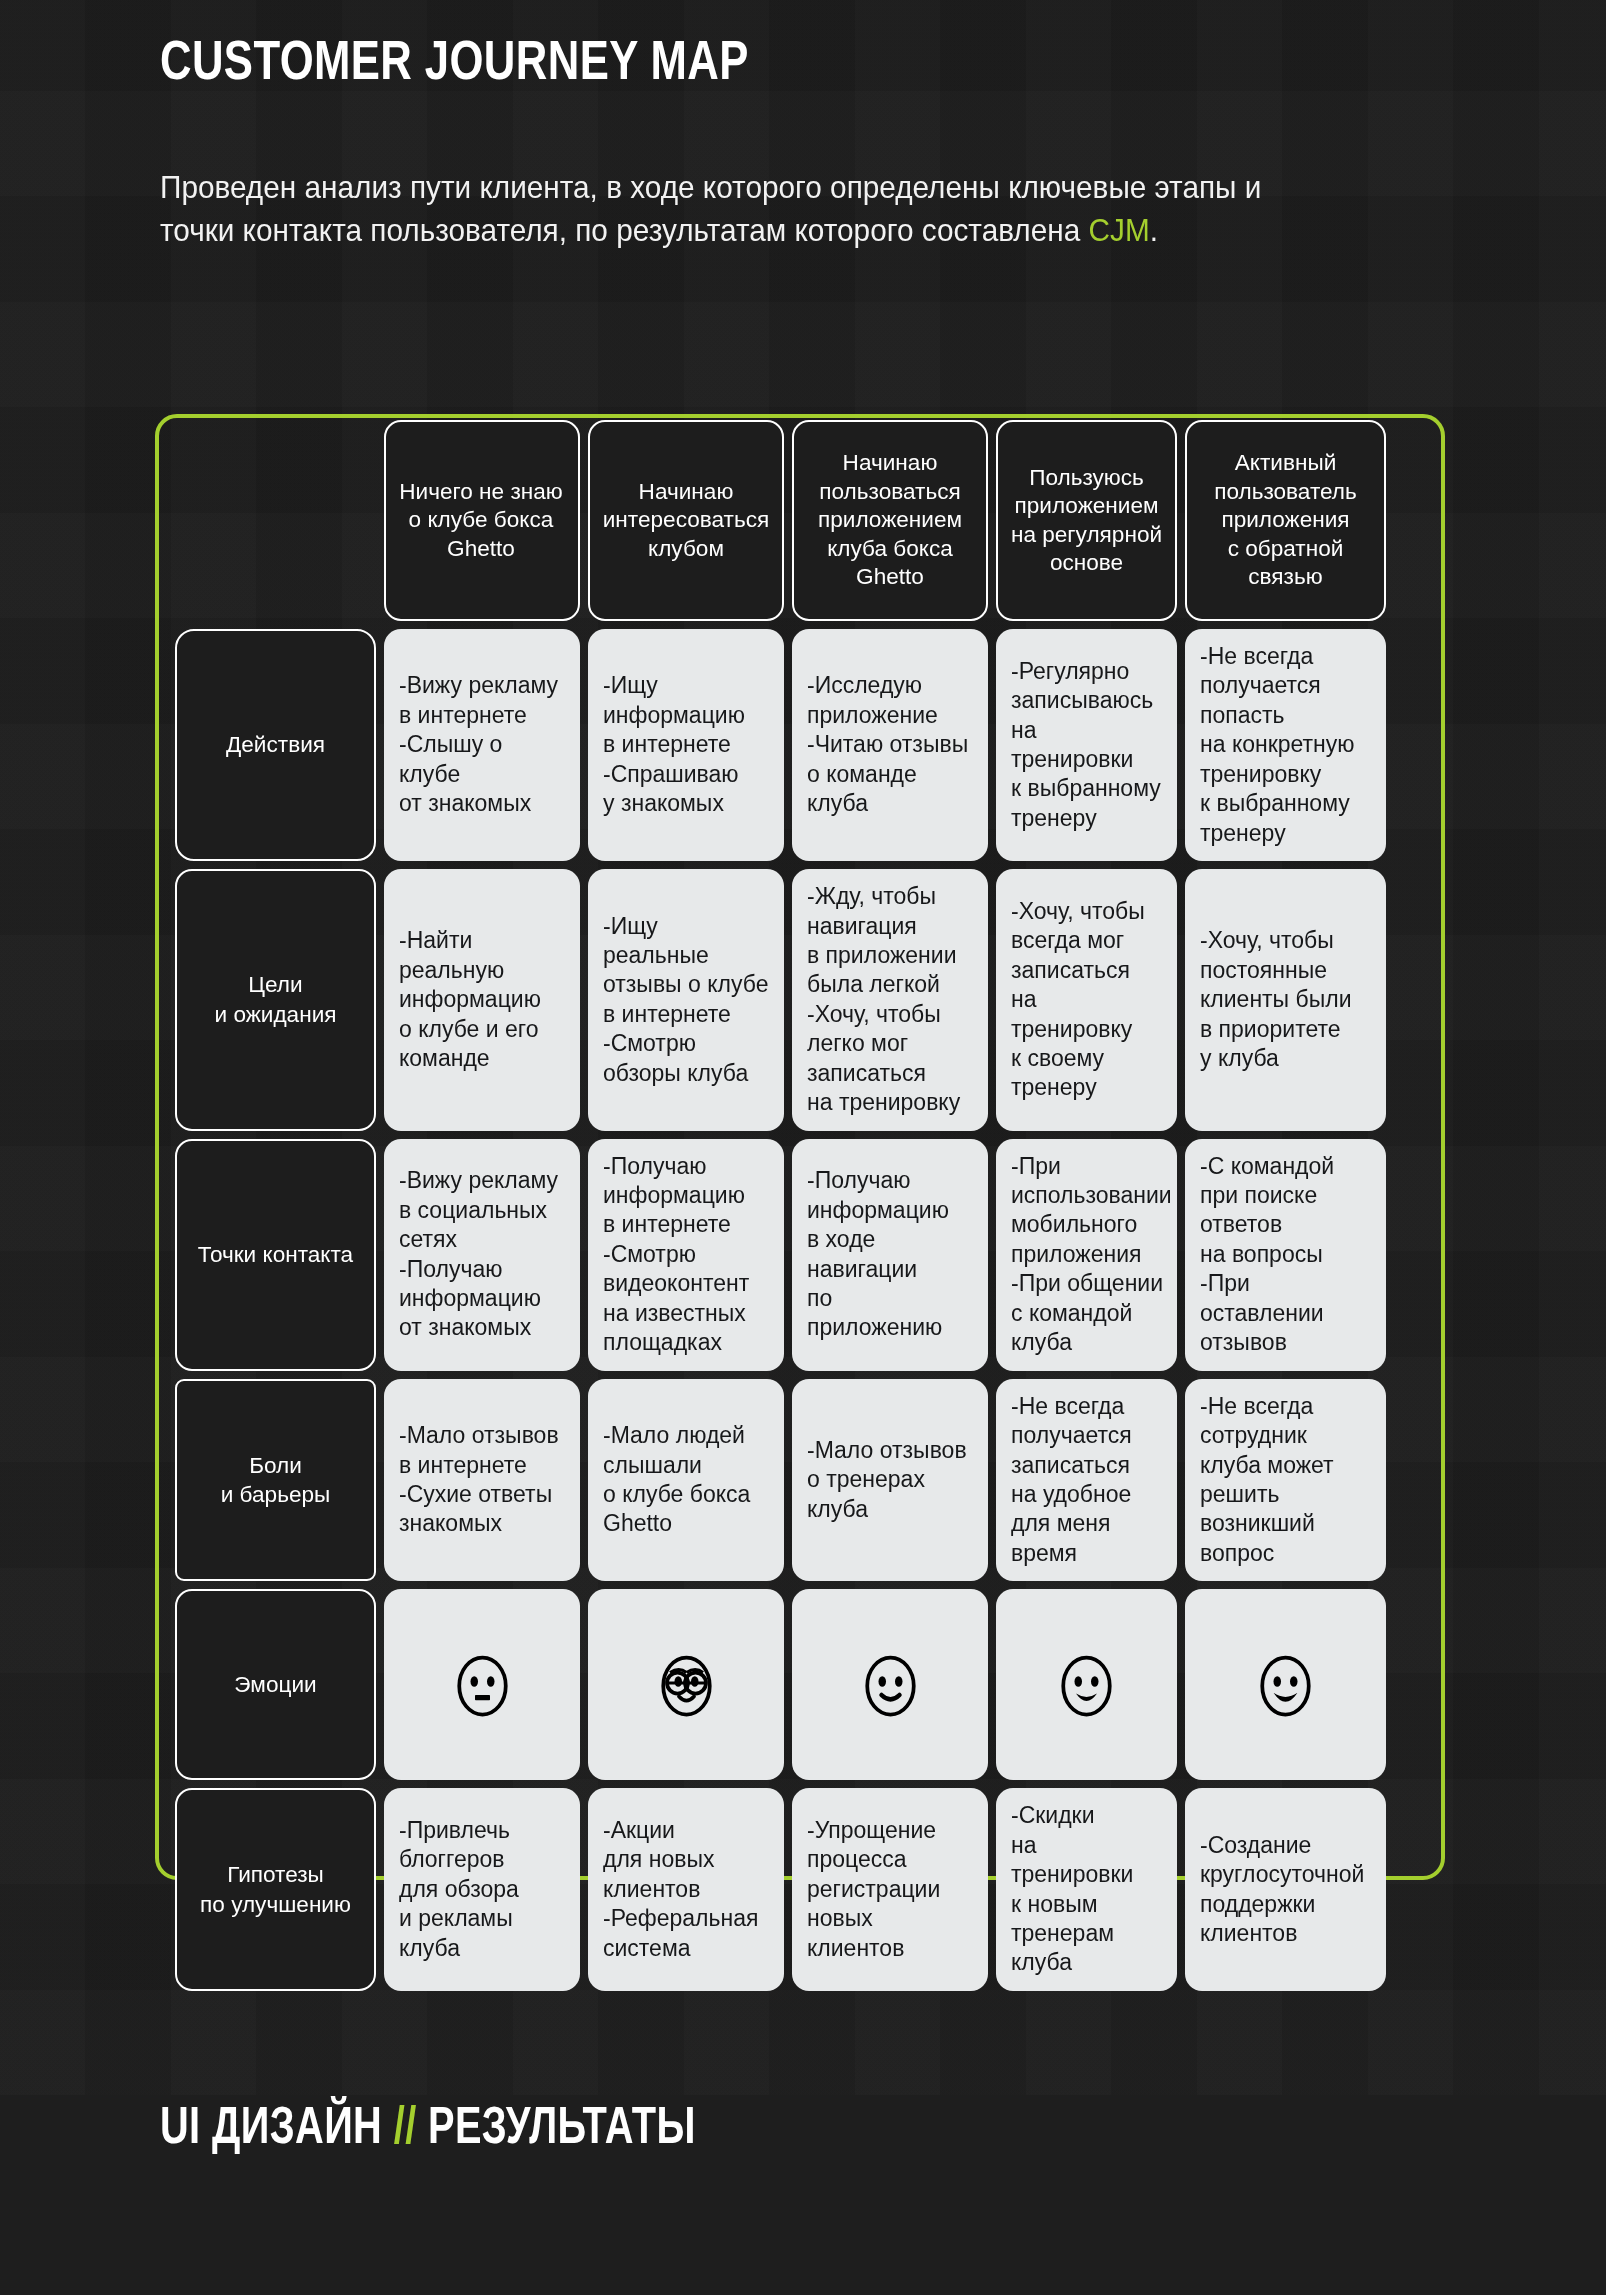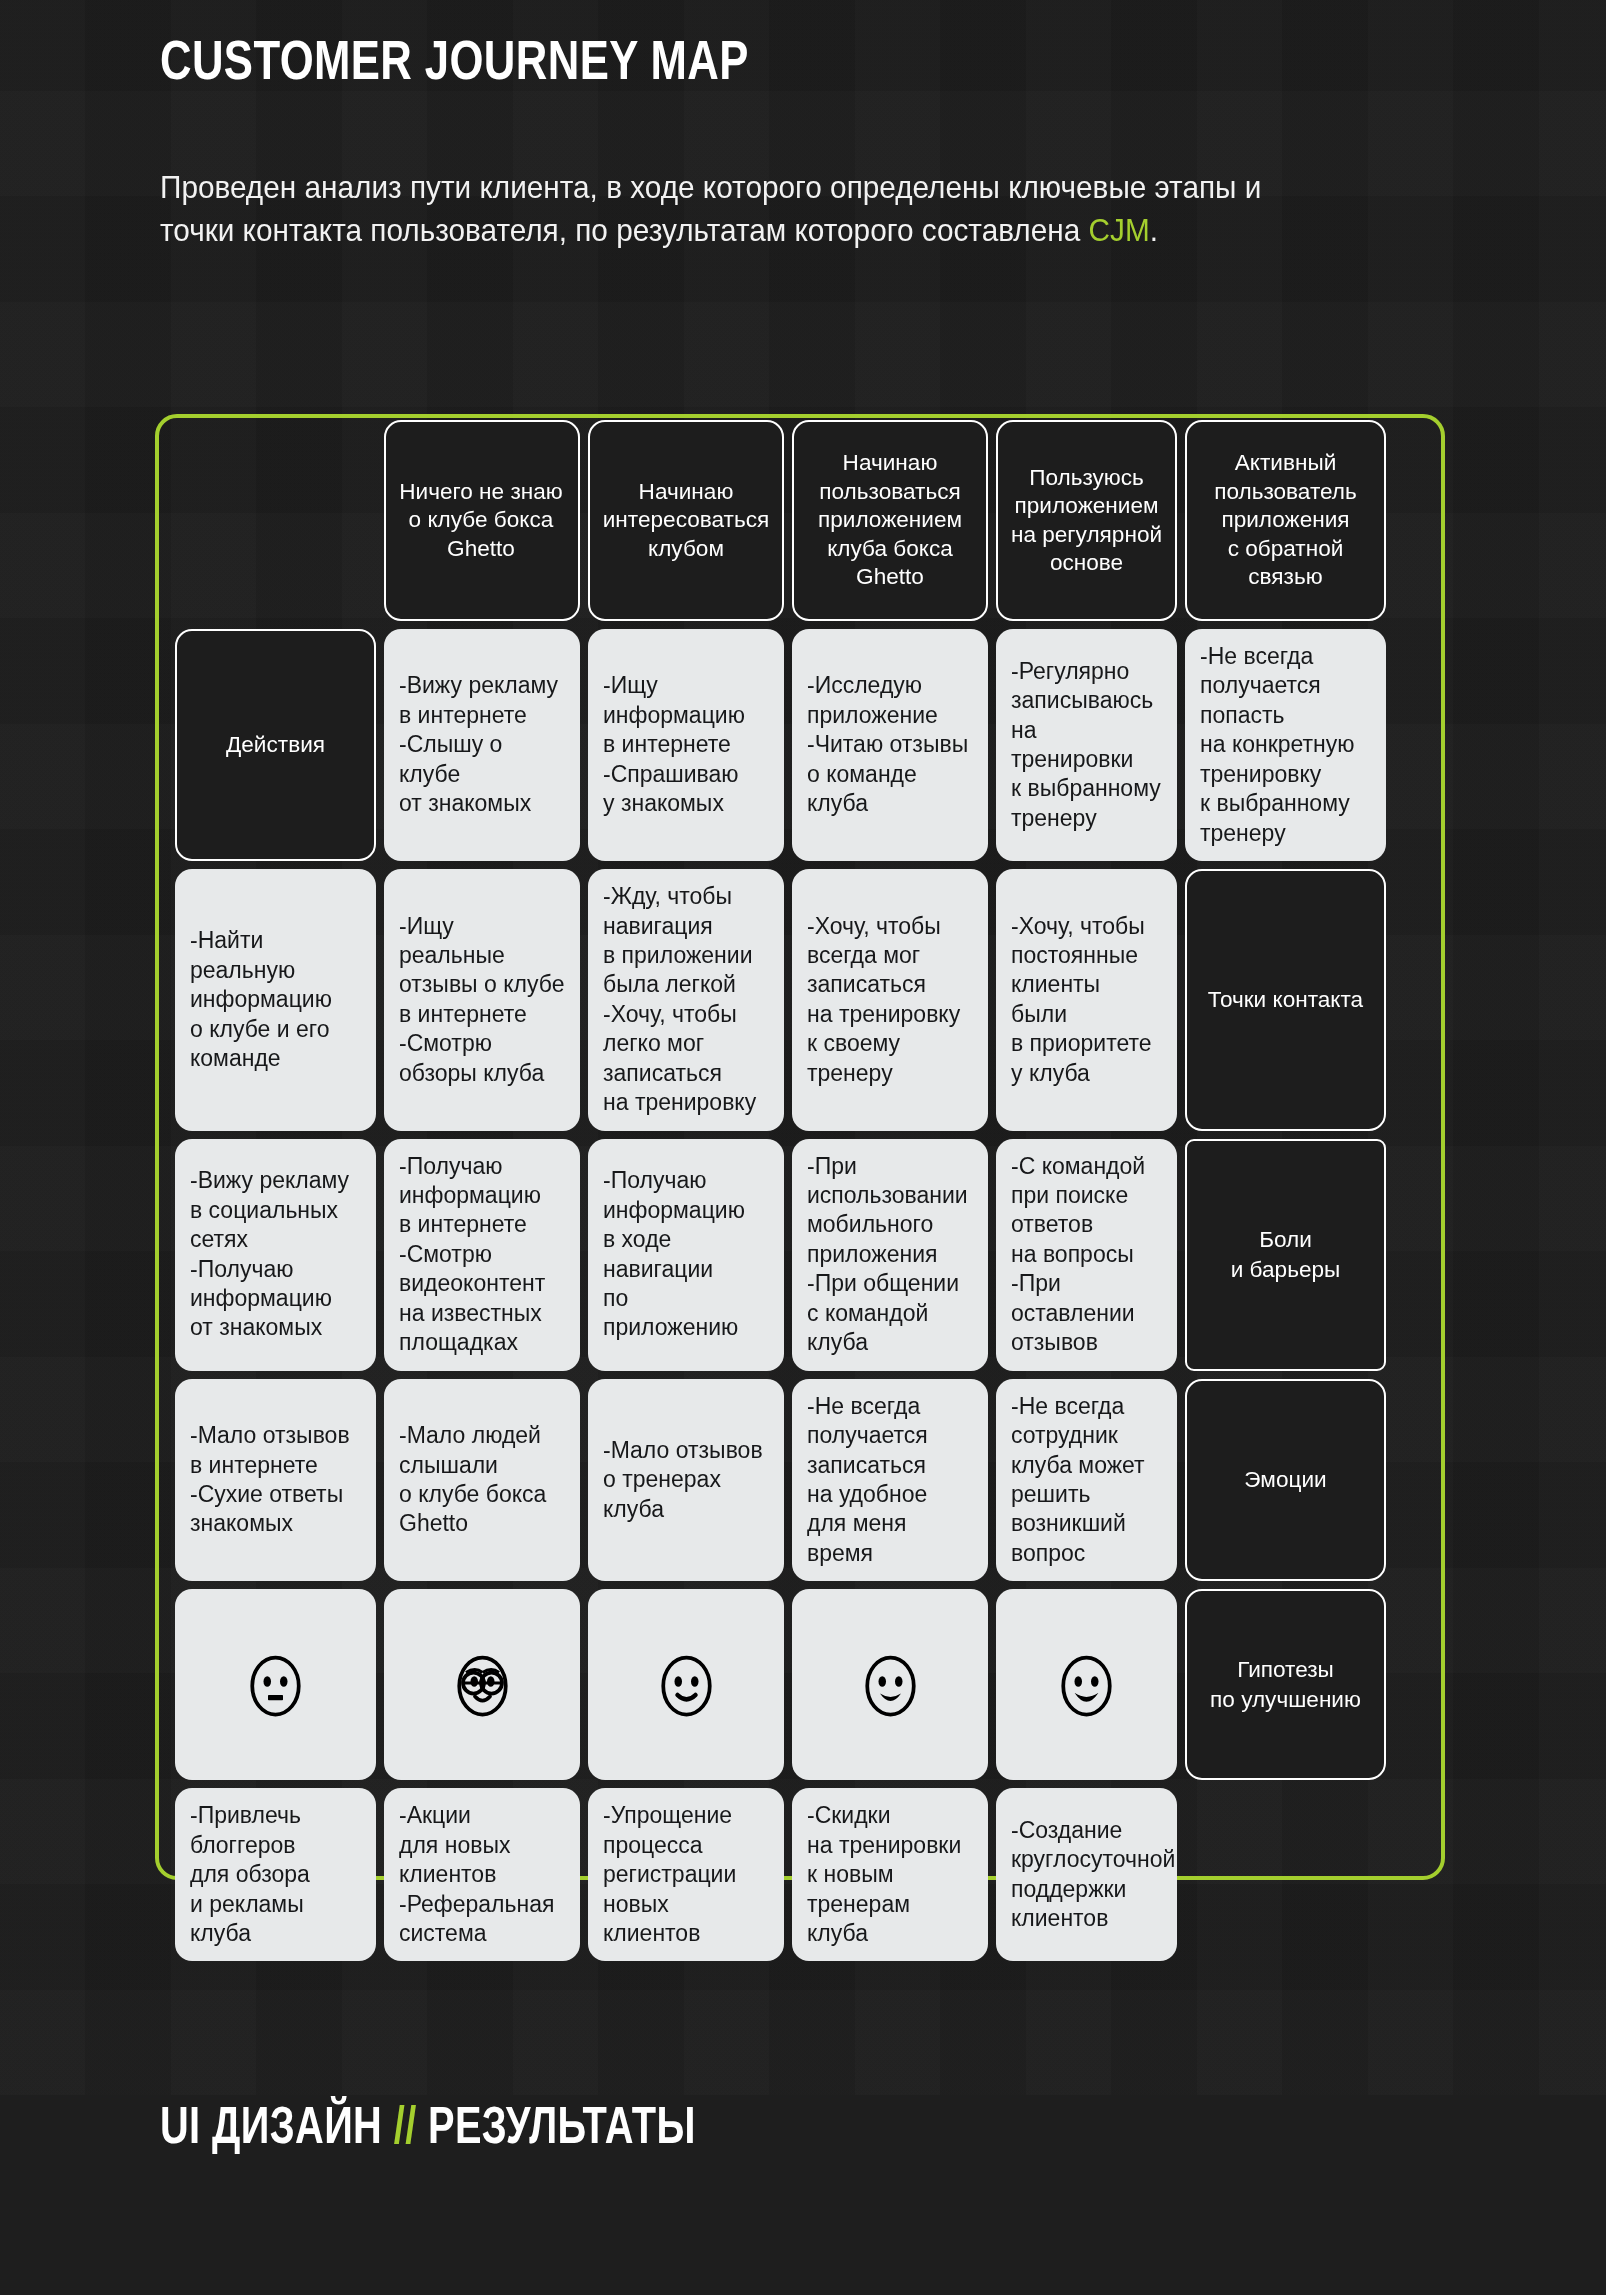--- a/index.html
+++ b/index.html
@@ -175,21 +175,21 @@
 Ghetto</div>
       <div class="cell stage" style="white-space: pre-line;">Пользуюсь
 приложением
 на регулярной
 основе</div>
       <div class="cell stage" style="white-space: pre-line;">Активный
 пользователь
 приложения
 с обратной
 связью</div>
-      <div class="cell rowlabel" style="white-space: pre-line;">Действия</div>
+      <div class="cell rowlabel" style="white-space: pre-line; border-radius: 19px;">Действия</div>
       <div class="cell card">-Вижу рекламу
 в интернете
 -Слышу о клубе
 от знакомых</div>
       <div class="cell card">-Ищу
 информацию
 в интернете
 -Спрашиваю
 у знакомых</div>
       <div class="cell card">-Исследую
@@ -202,20 +202,22 @@
 на тренировки
 к выбранному
 тренеру</div>
       <div class="cell card">-Не всегда
 получается
 попасть
 на конкретную
 тренировку
 к выбранному
 тренеру</div>
+      <div class="cell rowlabel" style="white-space: pre-line;">Цели
+и ожидания</div>
       <div class="cell card">-Найти
 реальную
 информацию
 о клубе и его
 команде</div>
       <div class="cell card">-Ищу реальные
 отзывы о клубе
 в интернете
 -Смотрю
 обзоры клуба</div>

